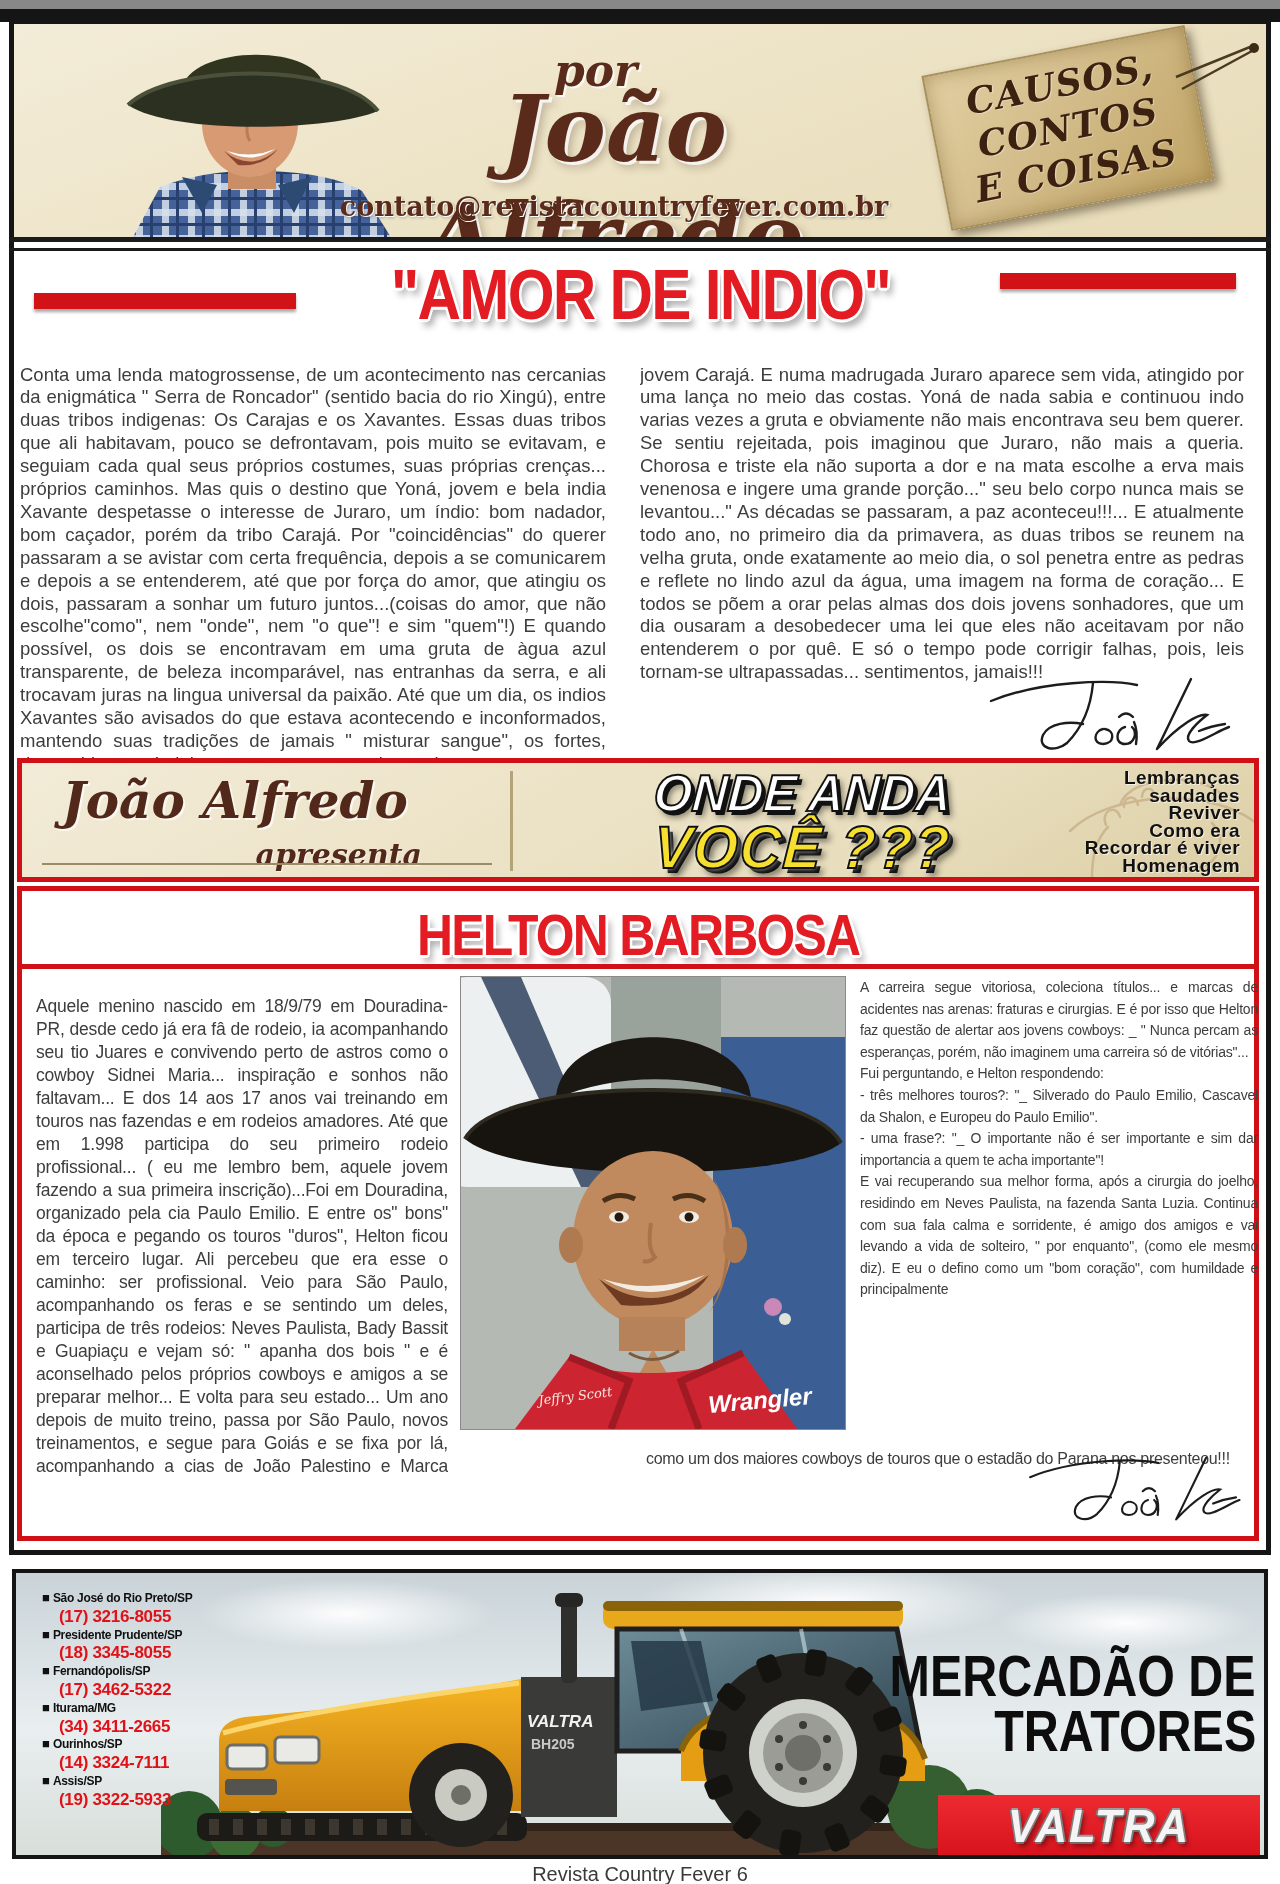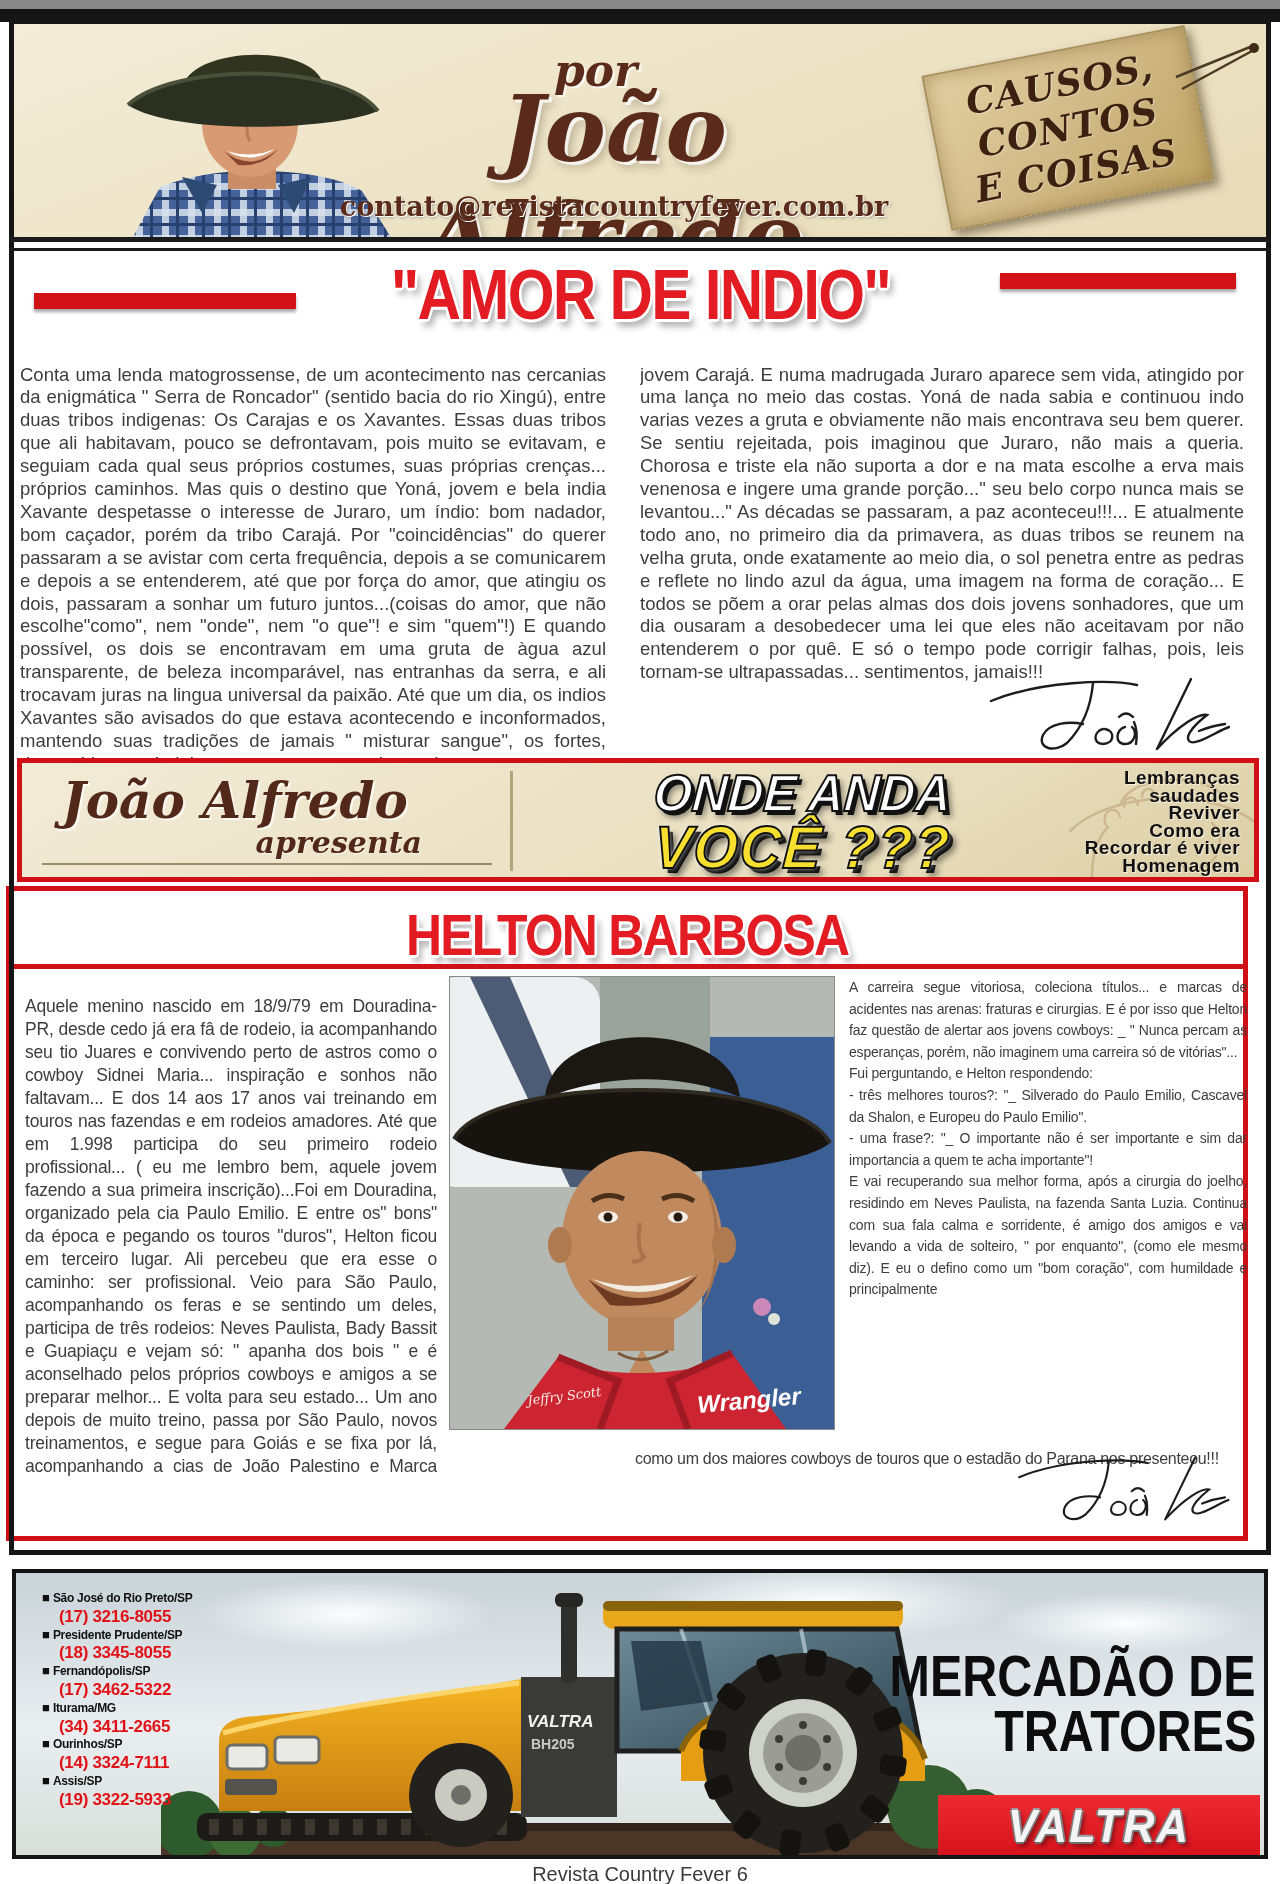--- a/index.html
+++ b/index.html
@@ -47,38 +47,38 @@
        overflow:hidden;}
   .s1-left{left:20px;top:336px;width:586px;height:416px;}
   .s1-right{left:640px;top:336px;width:604px;height:380px;}
   .sig1{position:absolute;left:985px;top:660px;}
   
   .banner{position:absolute;left:17px;top:749px;width:1242px;height:124px;box-sizing:border-box;
        border:5px solid #cf1016;background:linear-gradient(150deg,#f2ebd7,#e8ddbc 70%,#dccfa6);overflow:hidden;}
   .banner-author{position:absolute;left:40px;top:8px;font-family:"DejaVu Serif",serif;
        font-style:italic;font-weight:bold;font-size:50px;color:#52281a;
        text-shadow:2px 2px 0 rgba(255,255,255,.7);}
-  .banner-presents{position:absolute;left:180px;top:62px;width:220px;text-align:right;
+  .banner-presents{position:absolute;left:180px;top:74px;width:220px;text-align:right;
        font-family:"DejaVu Serif",serif;font-style:italic;font-weight:bold;font-size:30px;color:#52281a;
        text-shadow:1px 1px 0 rgba(255,255,255,.6);}
   .banner-rule{position:absolute;left:20px;top:100px;width:450px;height:2px;background:#9a8a66;}
   .banner-divider{position:absolute;left:488px;top:8px;width:3px;height:100px;background:#b3a379;}
   .onde{position:absolute;left:500px;top:0px;width:560px;text-align:center;font-weight:900;
        font-style:italic;white-space:nowrap;}
   .onde>span{display:inline-block;transform:scaleX(.95) skewX(-4deg);}
   .onde1{font-size:52px;color:#fff;-webkit-text-stroke:2px #111;
        text-shadow:4px 4px 0 #111,6px 6px 6px rgba(0,0,0,.5);}
   .onde2{top:50px;font-size:60px;color:#f6df2e;-webkit-text-stroke:2px #111;
        text-shadow:0 0 5px #fff,5px 5px 0 #111,8px 8px 7px rgba(0,0,0,.5);letter-spacing:2px;}
   .sketch{position:absolute;left:1040px;top:2px;opacity:.85;}
   .keywords{position:absolute;right:14px;top:6px;text-align:right;}
   .keywords div{font-size:19px;font-weight:bold;color:#111;line-height:17.6px;letter-spacing:.4px;
        text-shadow:1px 1px 0 rgba(255,255,255,.65);}
   
-  .helton-box{position:absolute;left:6px;top:877px;width:1242px;height:655px;box-sizing:border-box;
+  .helton-box{position:absolute;left:17px;top:877px;width:1242px;height:655px;box-sizing:border-box;
        border:5px solid #cf1016;background:#fff;padding-left:32px;}
   .t-helton{left:0;top:10px;font-size:58px;position:absolute;width:100%;}
   .helton-rule{position:absolute;left:0px;top:73px;width:1232px;height:5px;background:#cf1016;}
   .s2-left{left:14px;top:86px;width:412px;height:486px;font-size:17.5px;line-height:23px;
        letter-spacing:-0.2px;}
   .s2-right{left:838px;top:86px;width:398px;height:458px;font-size:14px;line-height:21.6px;
        letter-spacing:-0.2px;}
   .s2-right p{margin:0;}
   .photo-helton{position:absolute;left:438px;top:85px;border:1px solid #8a8a8a;}
   .s2-bottom-left{left:14px;top:570px;width:612px;height:104px;font-size:19px;line-height:25px;}

